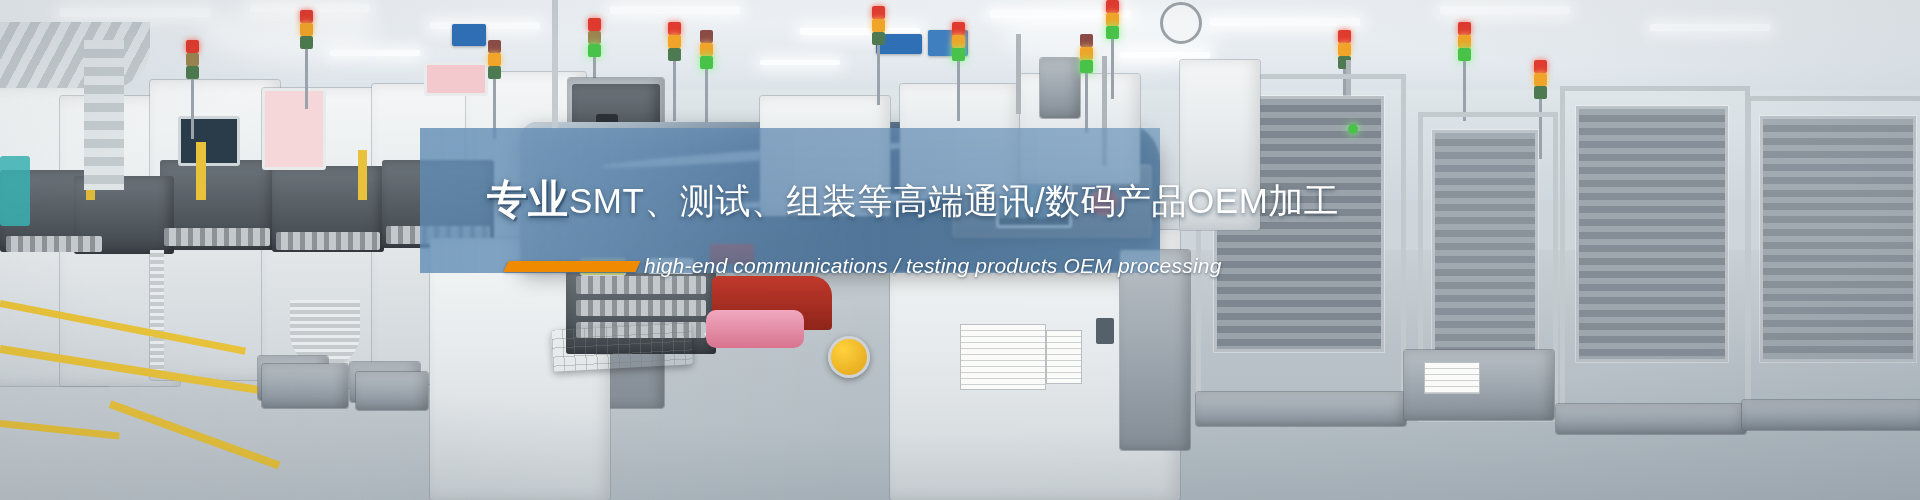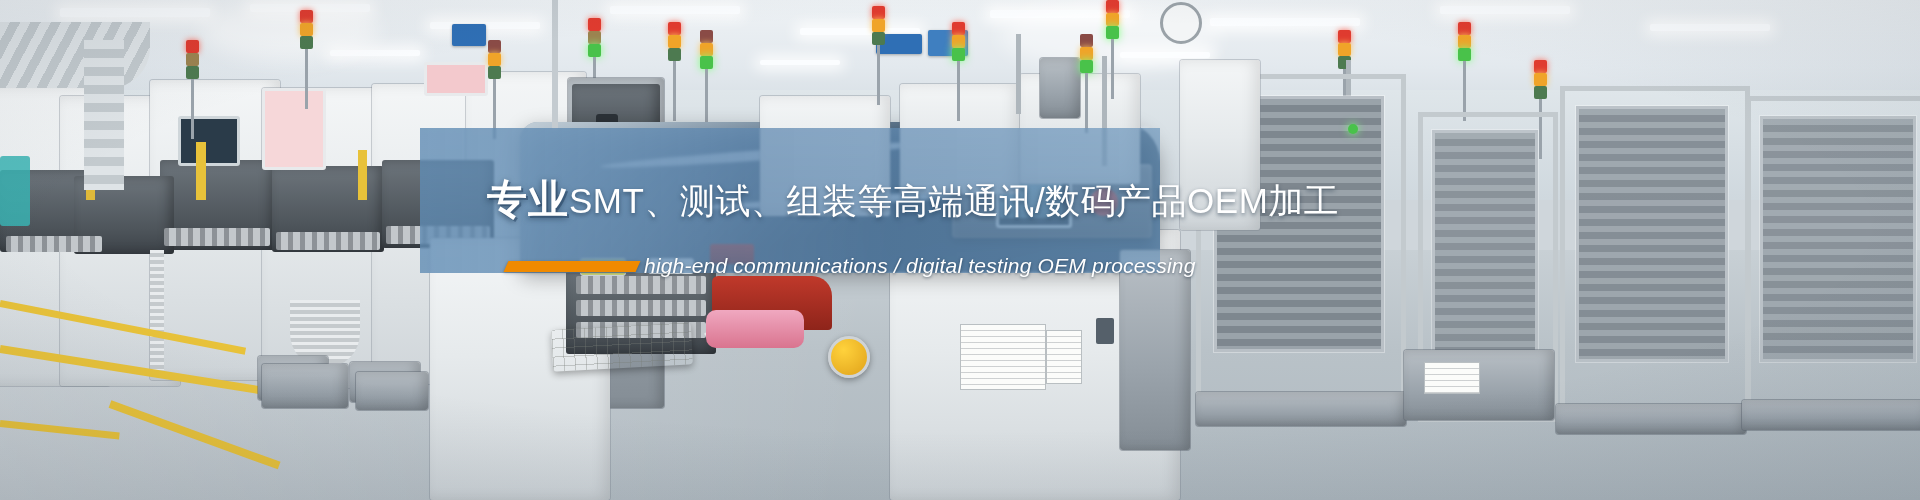--- a/index.html
+++ b/index.html
@@ -367,18 +367,18 @@
   <div class="overlay">
     <div class="ov-text">
 
       <div class="headline">
         <span class="hl-strong">专业</span><span class="hl-rest">SMT、测试、组装等高端通讯/数码产品OEM加工</span>
       </div>
 
 
       <div class="orangebar"></div>
 
-      <div class="sub sub2">high-end communications / digital testing OEM processing</div>
+      <div class="sub sub2">high-end communications / testing products OEM processing</div>
 
     </div>
   </div>
 
 </div>
 
 </body></html>

